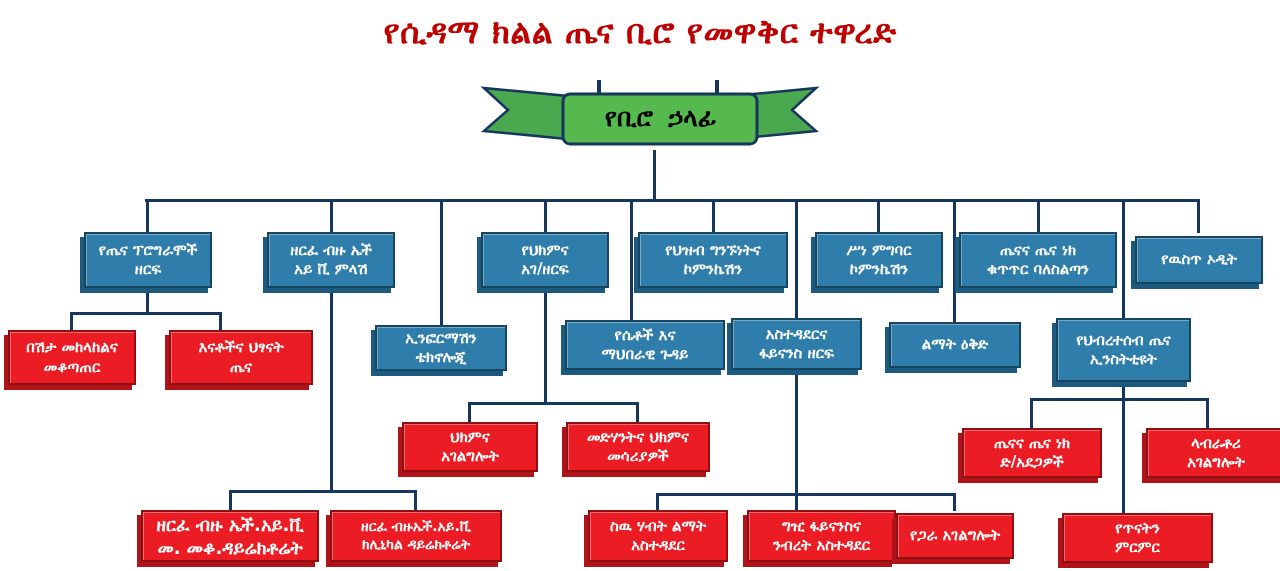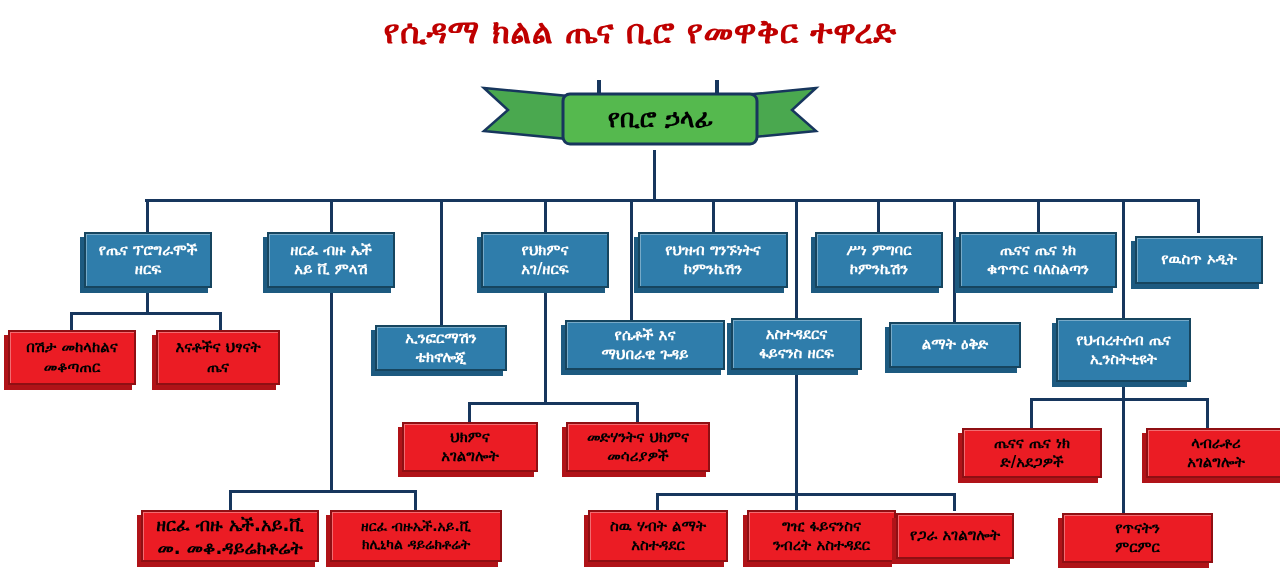--- a/index.html
+++ b/index.html
@@ -15,29 +15,29 @@
     position:absolute;display:flex;align-items:center;justify-content:center;
     text-align:center;font-weight:bold;white-space:pre-line;line-height:1.28;
     padding:2px 4px;box-sizing:border-box;
   }
   .node.blue{
     background:#2F7DAB;color:#ffffff;border:2px solid #16455F;
     box-shadow:-4px 5px 0 #1d5a80, inset 1px 1px 0 rgba(255,255,255,.35);
     font-size:15px;
   }
   .node.red{
-    background:#EB1C24;color:#000000;border:2px solid #8f0f13;
+    background:#EB1C24;color:#ffffff;border:2px solid #8f0f13;
     box-shadow:-4px 5px 0 #b01318, inset 1px 1px 0 rgba(255,255,255,.35);
     font-size:15px;
   }
   .line{position:absolute;background:#17365D;}
   .ribbon-label{
     position:absolute;left:563px;top:94px;width:195px;height:50px;
     display:flex;align-items:center;justify-content:center;
-    font-size:25px;font-weight:bold;color:#000;
+    font-size:25px;font-weight:bold;color:#000;font-family:Liberation Mono, monospace;
   }
 </style>
 </head>
 <body>
 
 <div id="canvas">
 
   <div class="page-title">የሲዳማ ክልል ጤና ቢሮ የመዋቅር ተዋረድ</div>
 
   <svg style="position:absolute;left:478px;top:80px;" width="344" height="72" viewBox="0 0 344 72">
@@ -100,21 +100,21 @@
   <div class="node blue" style="left:638px;top:232px;width:150px;height:56px"><span>የህዝብ ግንኙነትና
 ኮምንኬሽን</span></div>
   <div class="node blue" style="left:815px;top:232px;width:128px;height:56px"><span>ሥነ ምግባር
 ኮምንኬሽን</span></div>
   <div class="node blue" style="left:959px;top:232px;width:158px;height:56px"><span>ጤናና ጤና ነክ
 ቁጥጥር ባለስልጣን</span></div>
   <div class="node blue" style="left:1135px;top:236px;width:128px;height:48px"><span>የዉስጥ ኦዲት</span></div>
 
   <div class="node red" style="left:8px;top:330px;width:128px;height:55px"><span>በሽታ መከላከልና
 መቆጣጠር</span></div>
-  <div class="node red" style="left:156px;top:330px;width:124px;height:55px"><span>እናቶችና ህፃናት
+  <div class="node red" style="left:169px;top:330px;width:144px;height:55px"><span>እናቶችና ህፃናት
 ጤና</span></div>
   <div class="node blue" style="left:375px;top:325px;width:132px;height:46px"><span>ኢንፎርማሽን
 ቴክኖሎጂ</span></div>
   <div class="node blue" style="left:565px;top:320px;width:160px;height:50px"><span>የሴቶች እና
 ማህበራዊ ጉዳይ</span></div>
   <div class="node blue" style="left:731px;top:318px;width:131px;height:52px"><span>አስተዳደርና
 ፋይናንስ ዘርፍ</span></div>
   <div class="node blue" style="left:889px;top:322px;width:132px;height:46px"><span>ልማት ዕቅድ</span></div>
   <div class="node blue" style="left:1056px;top:318px;width:135px;height:64px"><span>የህብረተሰብ ጤና
 ኢንስትቲዩት</span></div>

